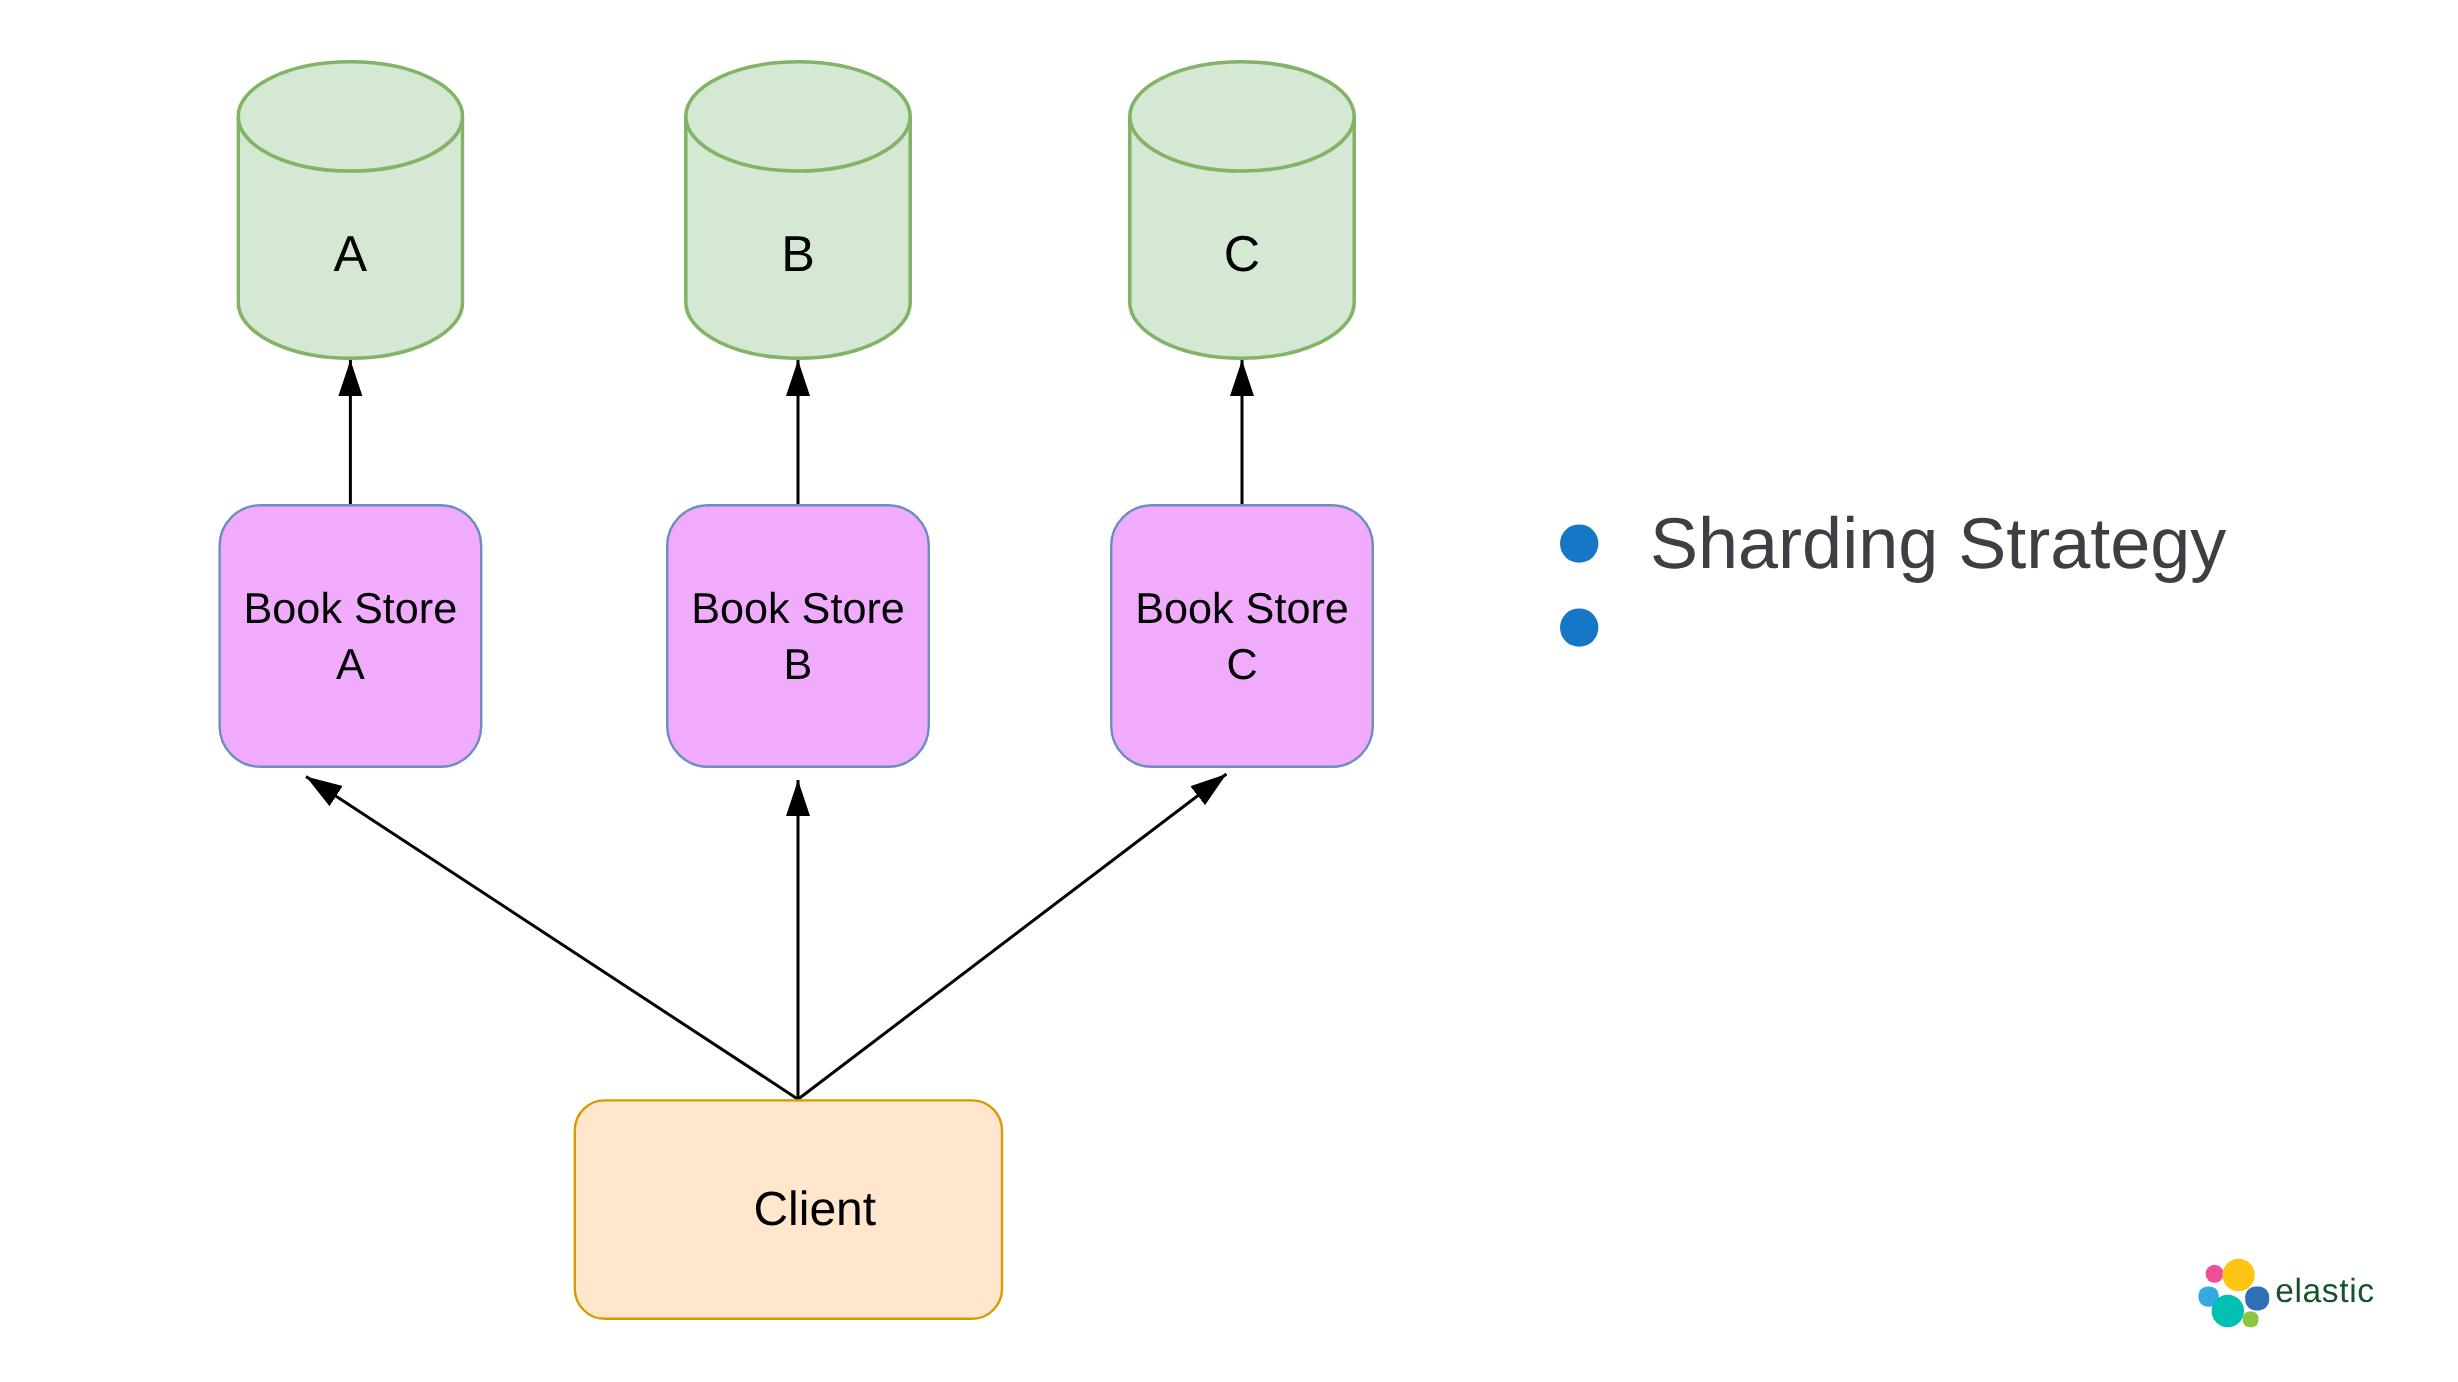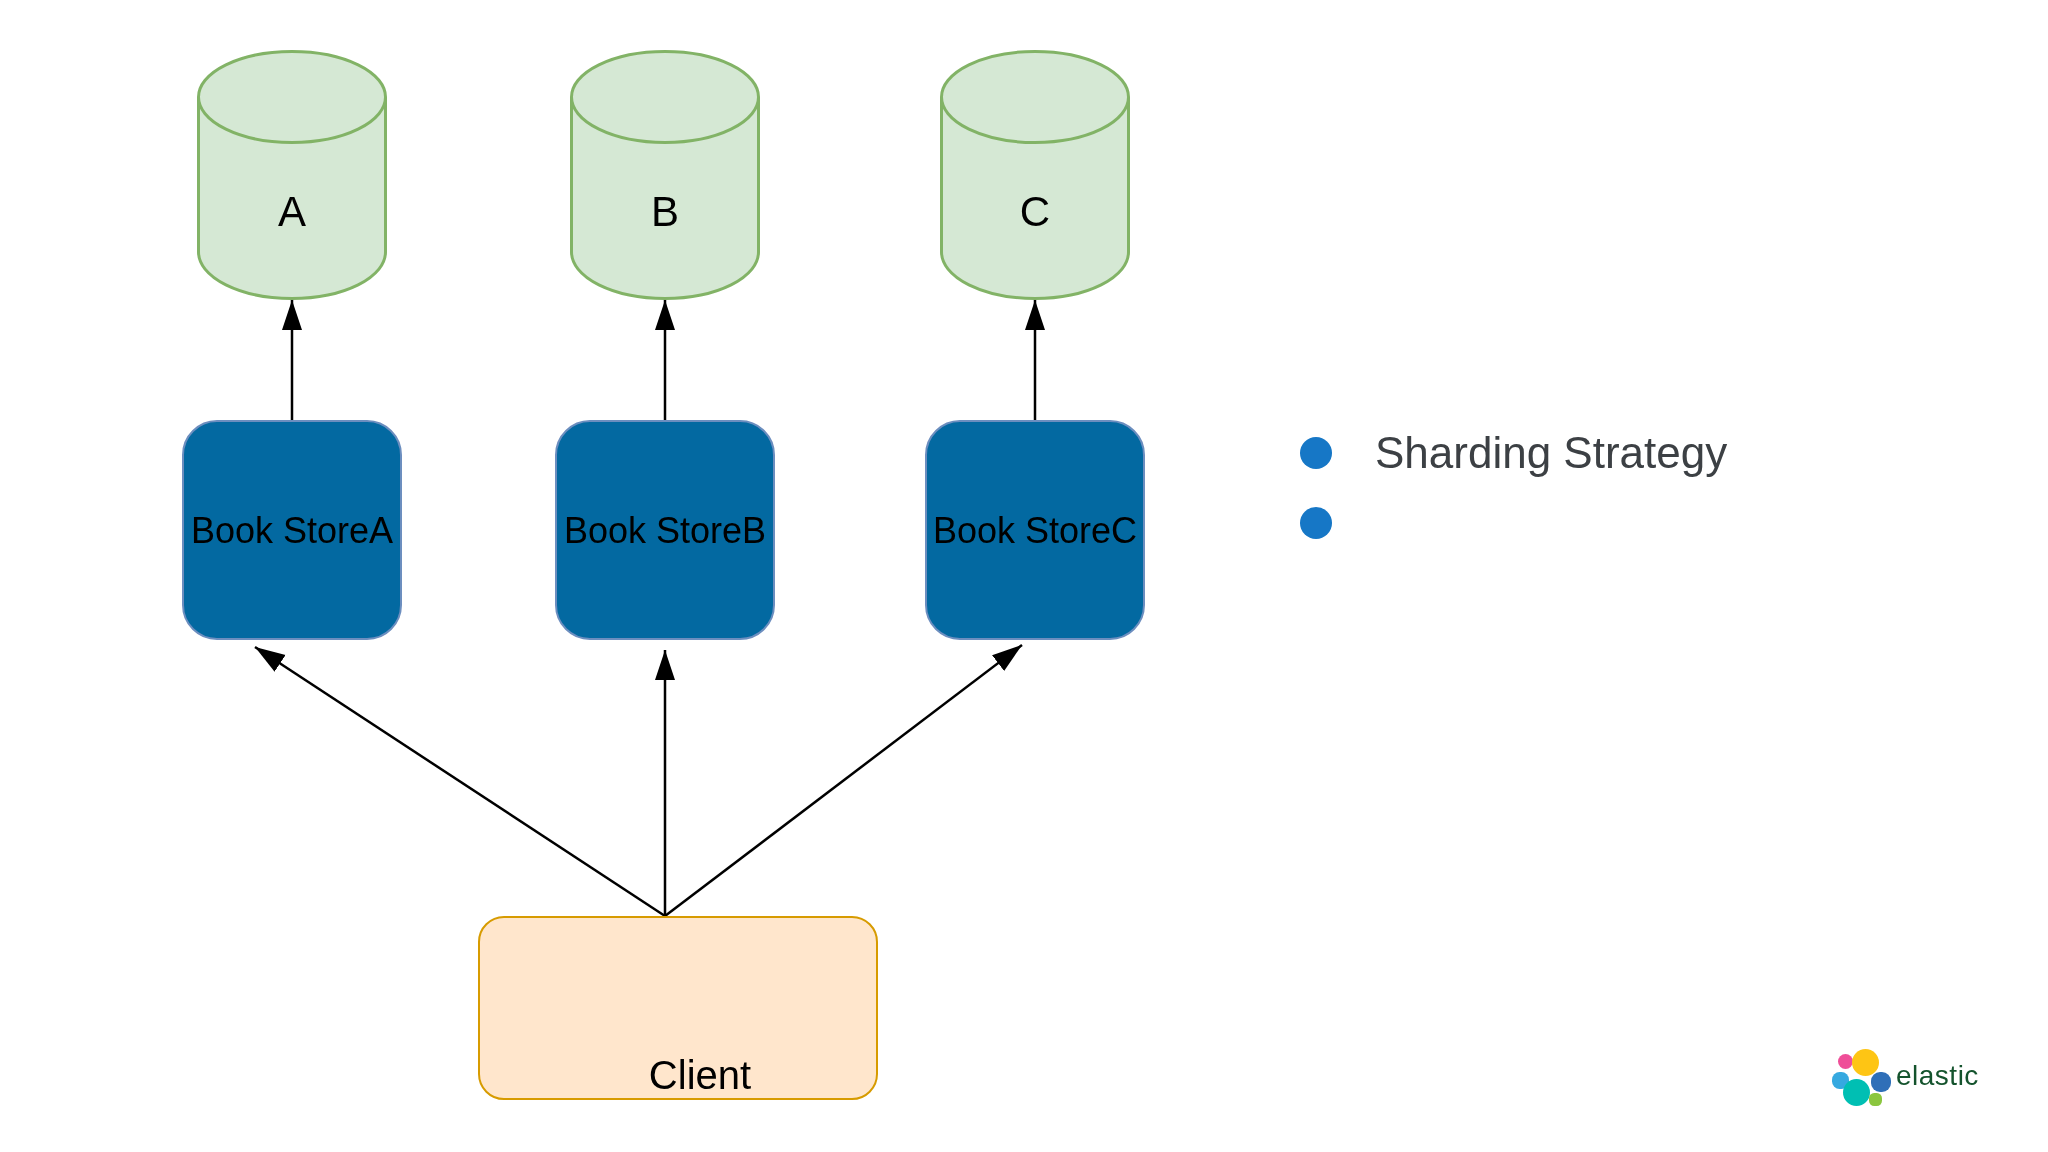--- a/index.html
+++ b/index.html
@@ -24,51 +24,51 @@
   .cylinder svg { position: absolute; left: 0; top: 0; }
   .cyl-shape-body, .cyl-shape-top { fill: #d5e8d4; stroke: #82b366; stroke-width: 3; }
   .cyl-label {
     position: absolute; left: 0; top: 138px; width: 100%;
     text-align: center; font-size: 42px; line-height: 48px; color: #000000;
   }
 
   
   .store {
     position: absolute; top: 420px; width: 220px; height: 220px;
-    background: #0369a1; border: 2.5px solid #6c8ebf; border-radius: 35px;
+    background: #f0abfc; border: 2.5px solid #6c8ebf; border-radius: 35px;
     box-sizing: border-box;
-    display: flex; flex-direction: row; justify-content: center; align-items: center;
+    display: flex; flex-direction: column; justify-content: center; align-items: center;
     font-size: 36px; line-height: 47px; color: #000000;
   }
   .store.col-a { left: 182px; }
   .store.col-b { left: 555px; }
   .store.col-c { left: 925px; }
 
   
   .client {
-    position: absolute; left: 478px; top: 916px; width: 400px; height: 184px;
+    position: absolute; left: 478px; top: 916px; width: 358px; height: 184px;
     background: #ffe6cc; border: 2.5px solid #d79b00; border-radius: 26px;
     box-sizing: border-box;
-    display: flex; justify-content: center; align-items: flex-end;
+    display: flex; justify-content: center; align-items: center;
     font-size: 40px; color: #000000; padding-left: 44px;
   }
 
   
   .notes {
     position: absolute; left: 1300px; top: 418px; margin: 0; padding: 0;
     list-style: none;
   }
   .note-item { display: flex; align-items: flex-start; }
   .note-dot {
     flex: 0 0 auto; width: 32px; height: 32px; border-radius: 50%;
     background: #1677c6; margin-top: 19px; margin-right: 43px;
   }
   .note-text {
     display: block; width: 660px;
-    font-size: 44px; line-height: 70px; color: #3c4044;
+    font-size: 60px; line-height: 70px; color: #3c4044;
   }
 
   
   .brand {
     position: absolute; left: 1832px; top: 1046px;
     display: flex; align-items: center;
   }
   .brand-mark { position: relative; width: 58px; height: 60px; margin-right: 6px; }
   .blob { position: absolute; }
   .blob-pink      { left: 6px;  top: 8px;  width: 15px; height: 15px; border-radius: 50%; background: #ef4e98; }

